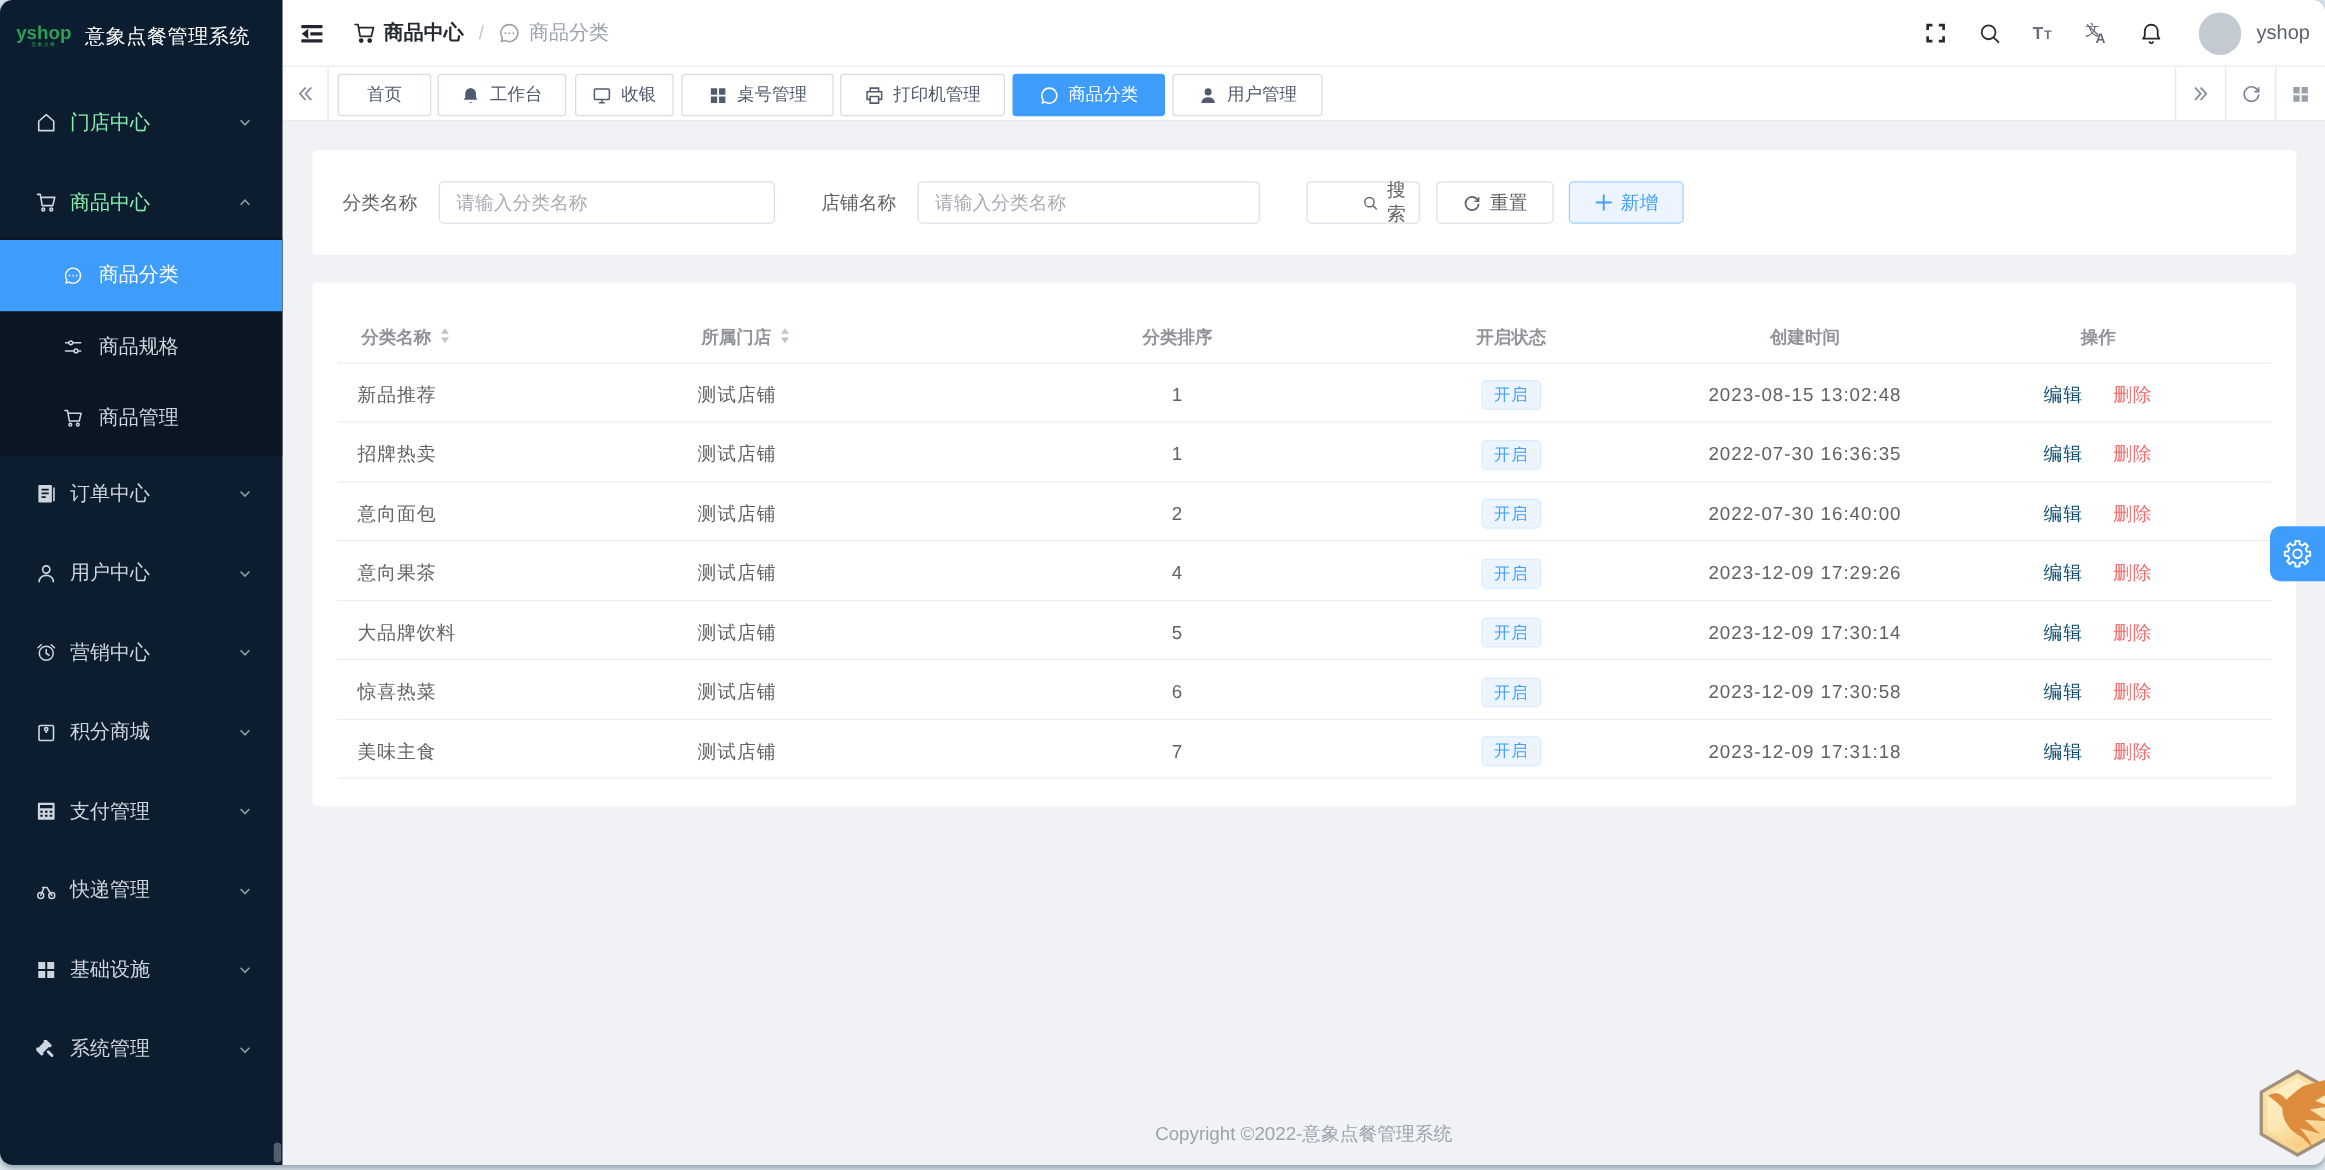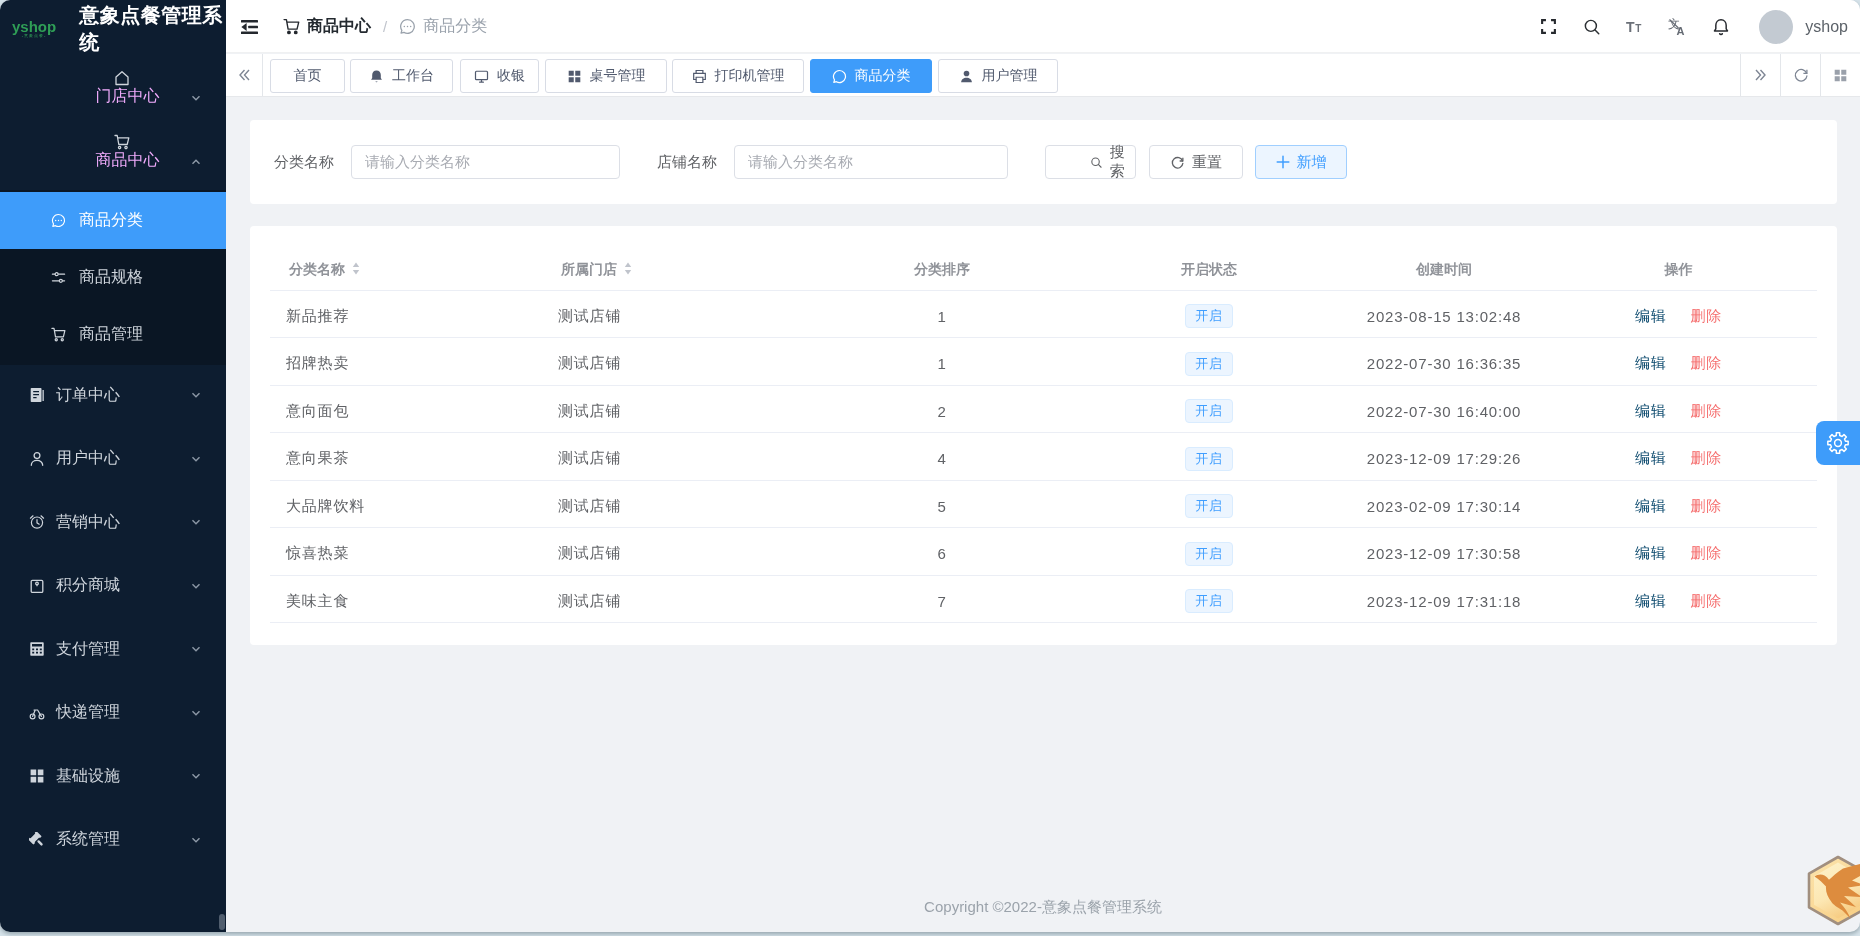--- a/index.html
+++ b/index.html
@@ -5,23 +5,23 @@
 *{margin:0;padding:0;box-sizing:border-box;}
 html,body{width:1860px;height:936px;overflow:hidden;}
 body{background:#d6e3ea;font-family:"Liberation Sans",sans-serif;position:relative;}
 .win{position:absolute;left:0;top:0;width:1860px;height:932px;border-radius:10px;overflow:hidden;background:#f0f2f5;box-shadow:0 2px 4px rgba(70,90,100,.45);}
 
 .sidebar{position:absolute;left:0;top:0;width:226px;height:932px;background:#0d1d30;overflow:hidden;}
 .logo{height:58px;display:flex;align-items:center;padding-left:12px;}
 .logomark{width:46px;text-align:center;}
 .logomark .ys{color:#2f9e56;font-weight:bold;font-size:15px;letter-spacing:0;line-height:14px;}
 .logomark .sub{color:#2f9e56;font-size:4px;letter-spacing:1px;line-height:4px;}
-.logotitle{color:#fff;font-weight:bold;font-size:20px;margin-left:23px;letter-spacing:0.5px;}
+.logotitle{color:#fff;font-weight:normal;font-size:16px;margin-left:10px;letter-spacing:0.5px;}
 .menu{position:absolute;left:0;top:70px;width:226px;}
-.mi{height:56px;display:flex;align-items:center;color:#f0abfc;font-size:16px;position:relative;padding-left:29px;flex-direction:column;}
+.mi{height:56px;display:flex;align-items:center;color:#86efac;font-size:16px;position:relative;padding-left:29px;}
 .mi+.mi{margin-top:8px;}
 .mi .ic{width:16px;height:16px;margin-right:11px;flex:0 0 16px;}
 .mi .chev{position:absolute;right:24px;top:50%;margin-top:-6px;width:12px;height:12px;}
 .sub-block{background:#0a1624;padding:2px 0 2px 0;margin:0;}
 .smi{height:57px;display:flex;align-items:center;color:#cfd5dc;font-size:16px;padding-left:51px;}
 .smi .ic{width:15px;height:15px;margin-right:13px;flex:0 0 15px;}
 .smi.active{background:#3e9cfa;color:#fff;}
 .group{margin-top:2px;}
 .gi{height:56px;margin-bottom:7.5px;display:flex;align-items:center;color:#cfd5dc;font-size:16px;position:relative;padding-left:29px;}
 .gi .ic{width:16px;height:16px;margin-right:11px;flex:0 0 16px;}
@@ -254,21 +254,21 @@
               <td class="c">4</td>
               <td class="c"><span class="tag">开启</span></td>
               <td class="c">2023-12-09 17:29:26</td>
               <td class="c"><span class="lnk-e">编辑</span><span class="lnk-d">删除</span></td>
             </tr>
         <tr>
               <td class="l">大品牌饮料</td>
               <td class="l">测试店铺</td>
               <td class="c">5</td>
               <td class="c"><span class="tag">开启</span></td>
-              <td class="c">2023-02-09 17:30:14</td>
+              <td class="c">2023-12-09 17:30:14</td>
               <td class="c"><span class="lnk-e">编辑</span><span class="lnk-d">删除</span></td>
             </tr>
         <tr>
               <td class="l">惊喜热菜</td>
               <td class="l">测试店铺</td>
               <td class="c">6</td>
               <td class="c"><span class="tag">开启</span></td>
               <td class="c">2023-12-09 17:30:58</td>
               <td class="c"><span class="lnk-e">编辑</span><span class="lnk-d">删除</span></td>
             </tr>

